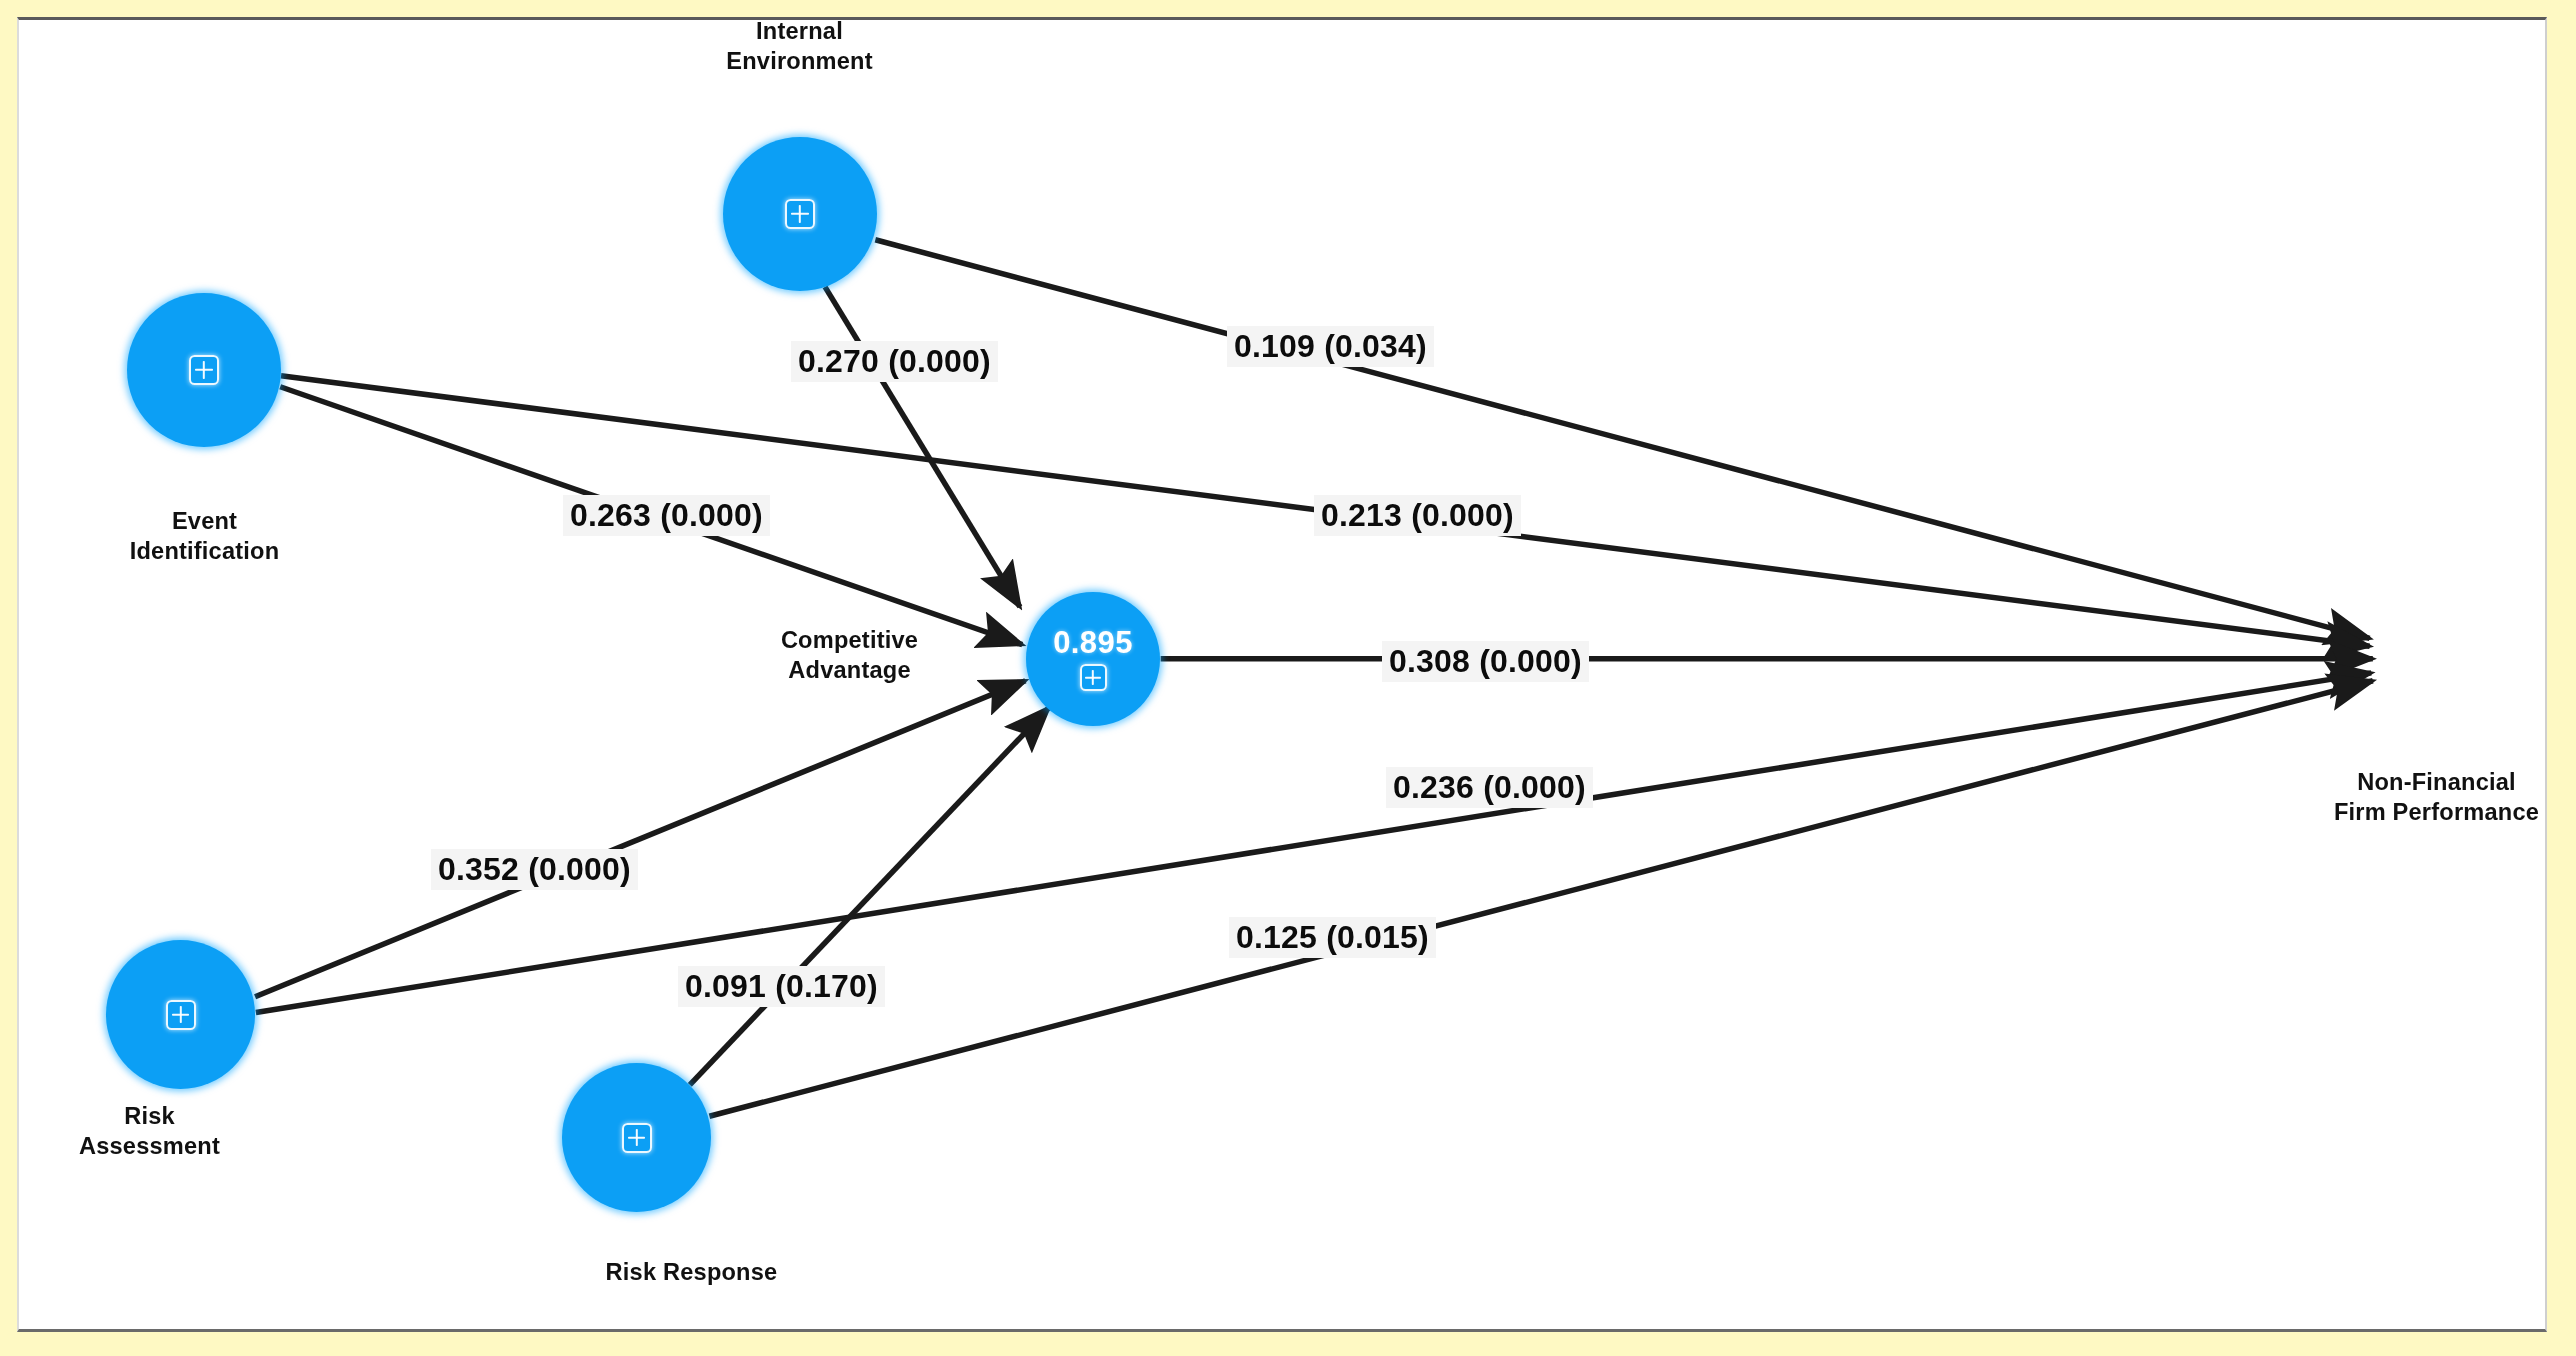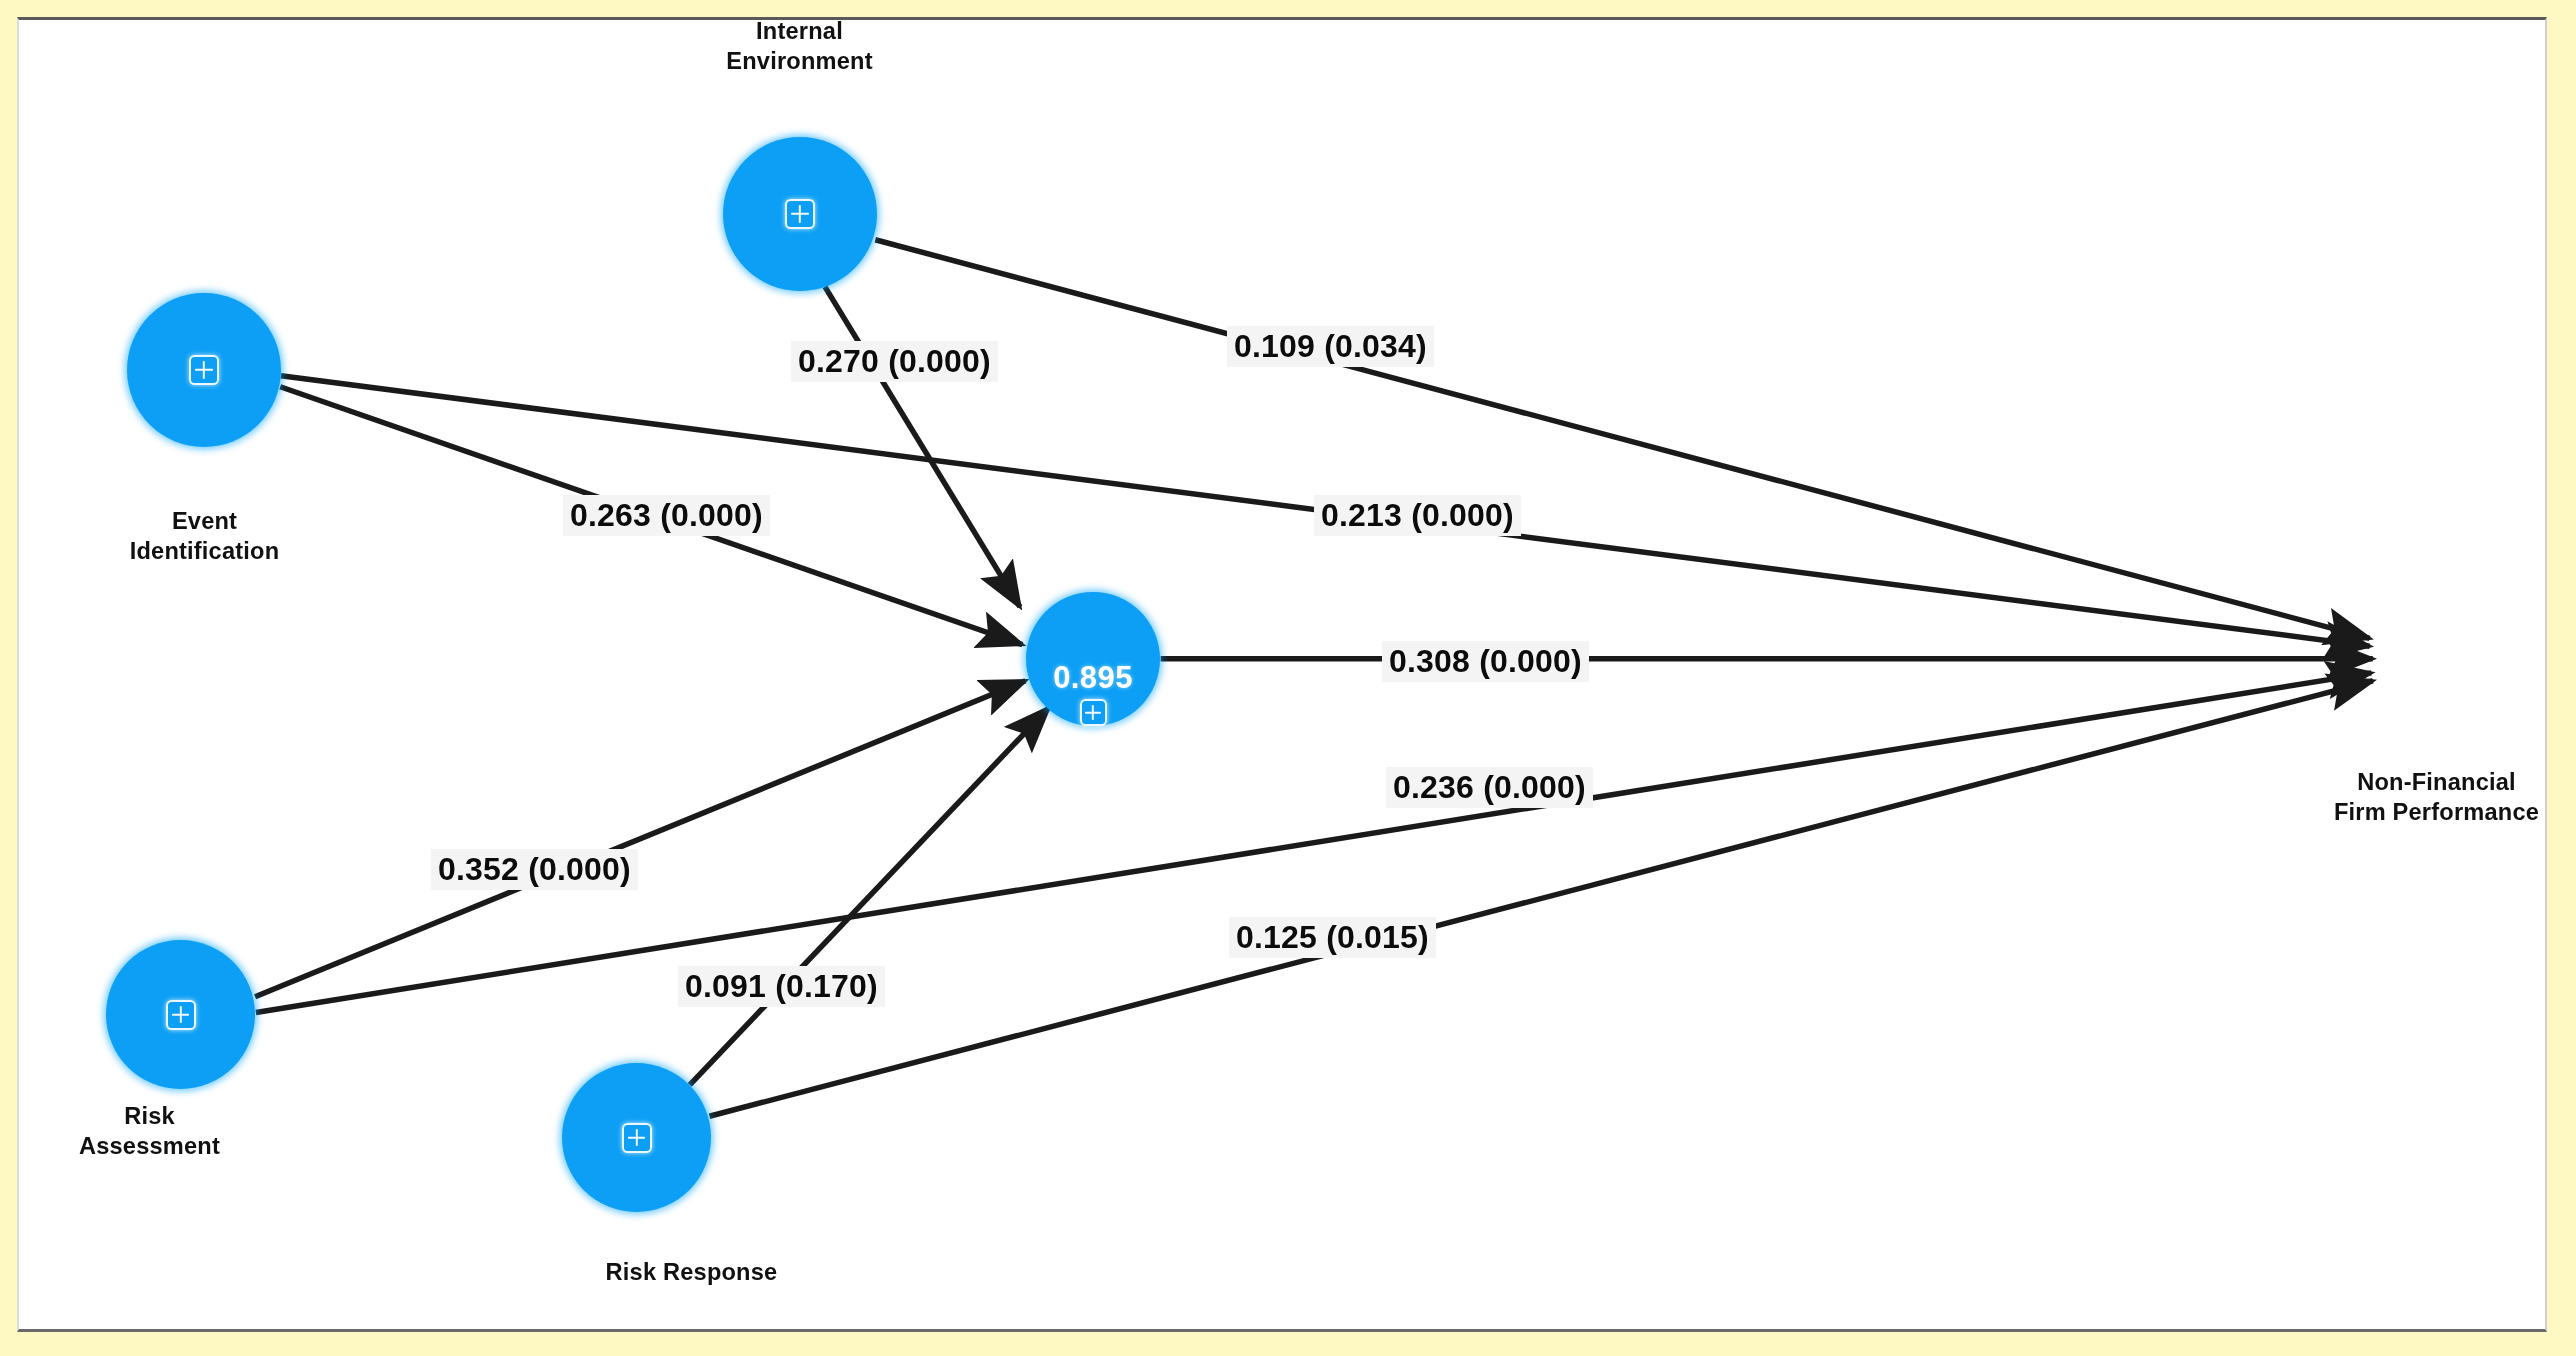--- a/index.html
+++ b/index.html
@@ -130,38 +130,40 @@
       <path d="M 902,1420 L 3018,866"></path>
     </g>
   </svg>
 
   <div class="node-caption" style="left:603px;top:15.7px;width:393px;">Internal
 Environment</div>
 
   <div class="node-caption" style="left:8px;top:466px;width:393px;margin-top:40px;">Event
 Identification</div>
 
+  <div class="node-caption" style="left:653px;top:625px;width:393px;">Competitive
+Advantage</div>
 
   <div class="node-caption" style="left:-47px;top:1101px;width:393px;">Risk
 Assessment</div>
 
   <div class="node-caption" style="left:495px;top:1257px;width:393px;">Risk Response</div>
 
   <div class="node-caption" style="left:2232px;top:767px;width:409px;">Non-Financial
 Firm Performance</div>
 
   <div class="node" style="left:723px;top:137px;width:154px;height:154px;">
     <span class="plus-icon" style="width:30px;height:30px;"></span>
   </div>
 
   <div class="node" style="left:127px;top:293px;width:154px;height:154px;">
     <span class="plus-icon" style="width:30px;height:30px;"></span>
   </div>
 
-  <div class="node" style="left:1026px;top:592px;width:134px;height:134px;gap:6.3px;justify-content:flex-end;">
+  <div class="node" style="left:1026px;top:592px;width:134px;height:134px;gap:6.3px;">
     <span class="r2" style="font-size:31px;">0.895</span>
     <span class="plus-icon" style="width:27px;height:27px;"></span>
   </div>
 
   <div class="node" style="left:106px;top:940px;width:149px;height:149px;">
     <span class="plus-icon" style="width:30px;height:30px;"></span>
   </div>
 
   <div class="node" style="left:562px;top:1063px;width:149px;height:149px;">
     <span class="plus-icon" style="width:30px;height:30px;"></span>

